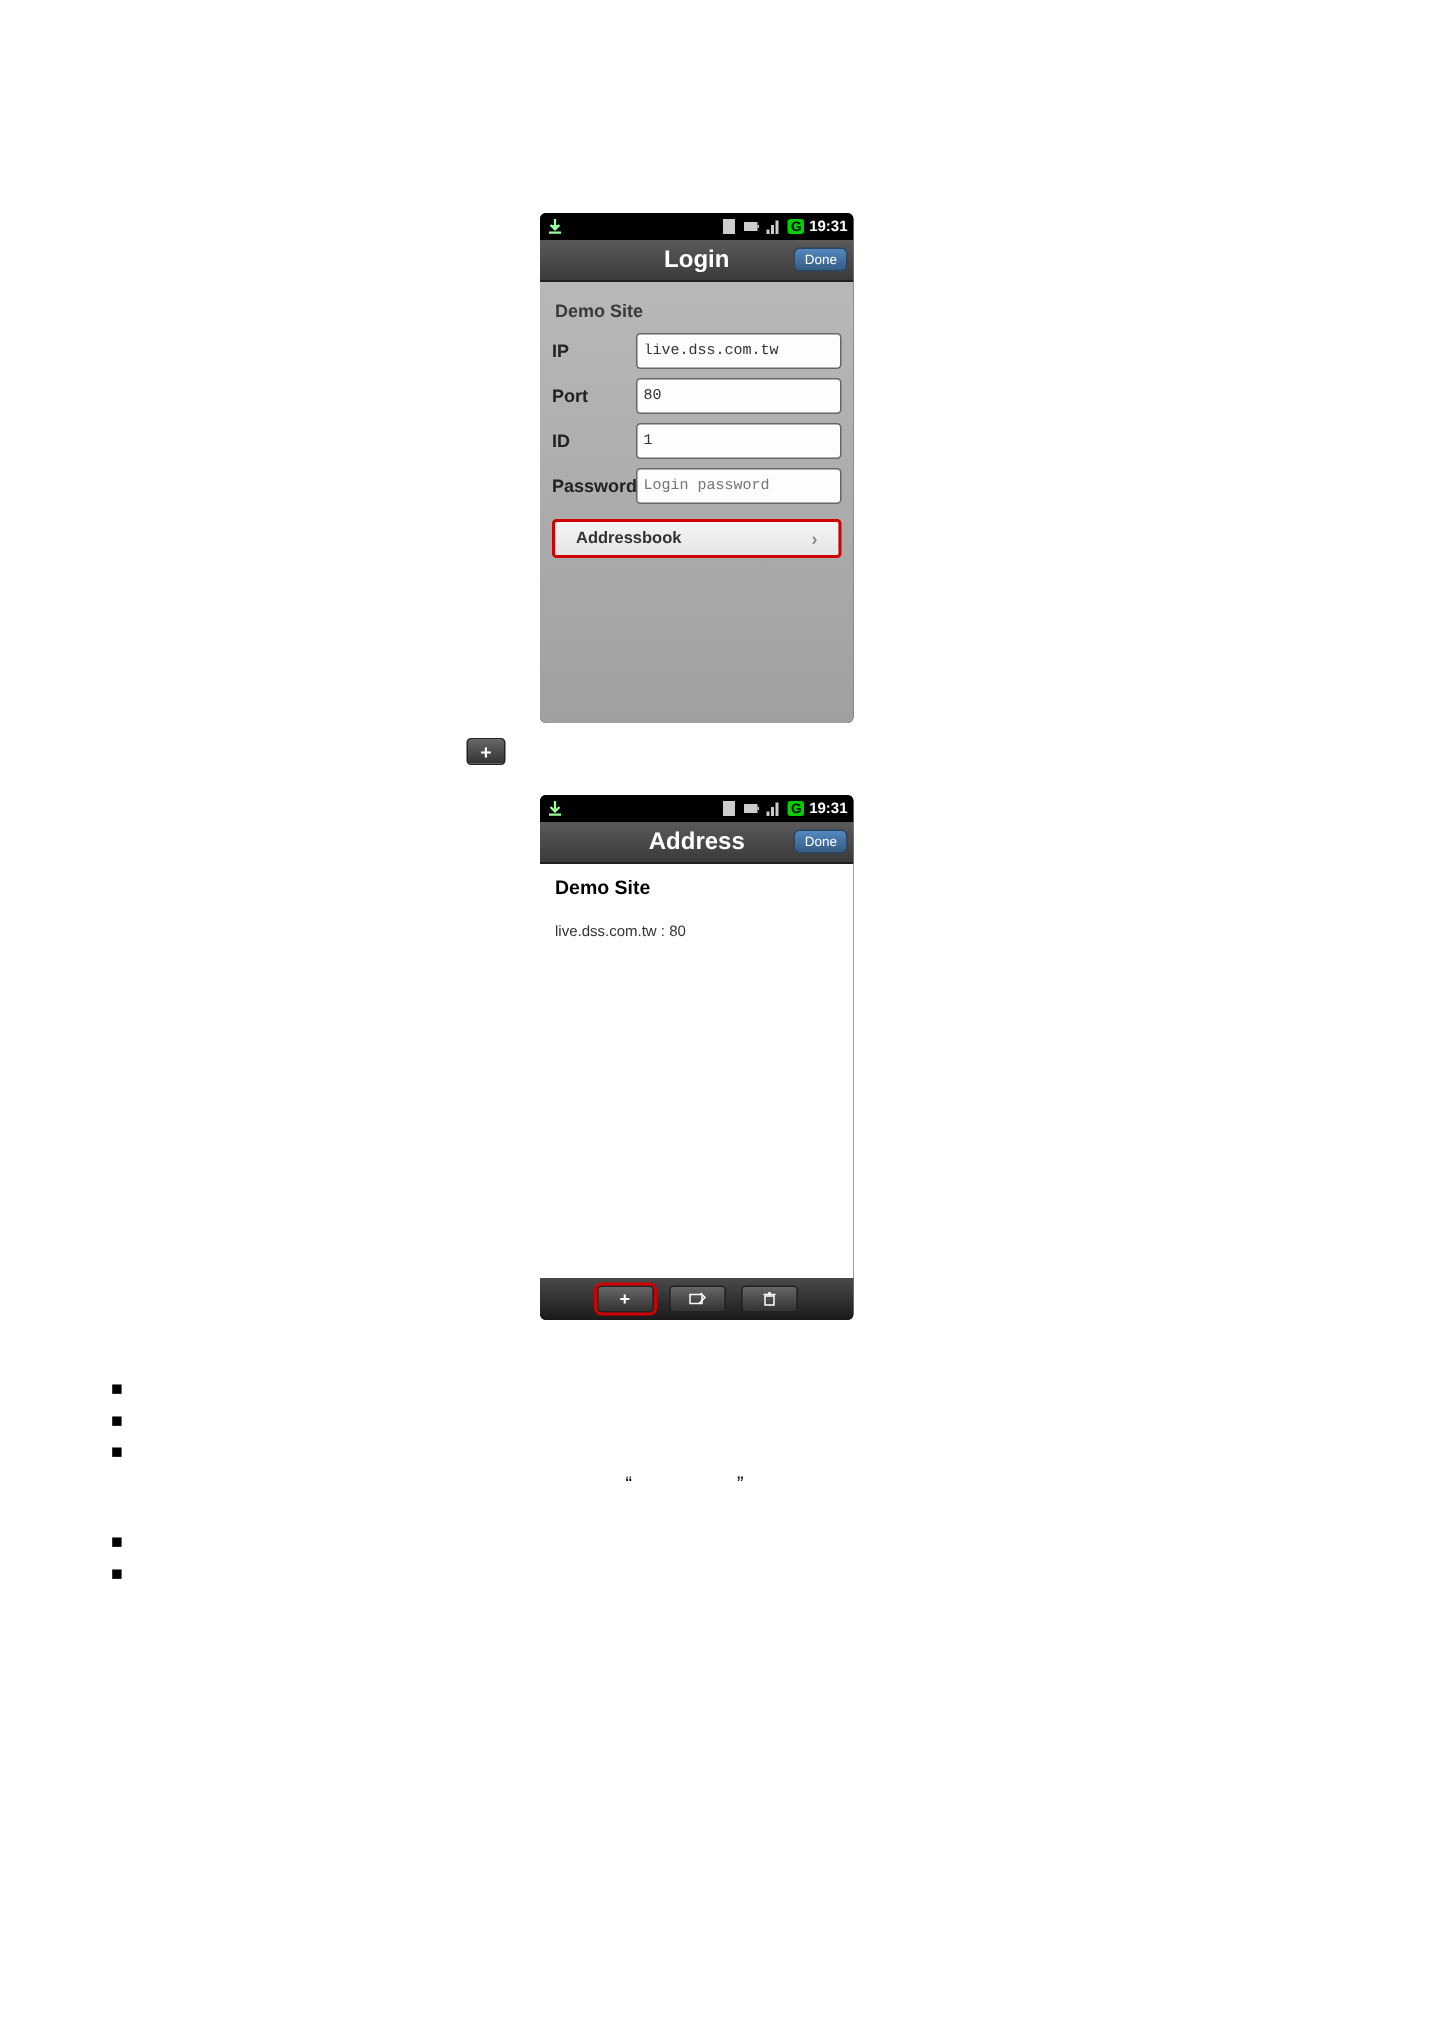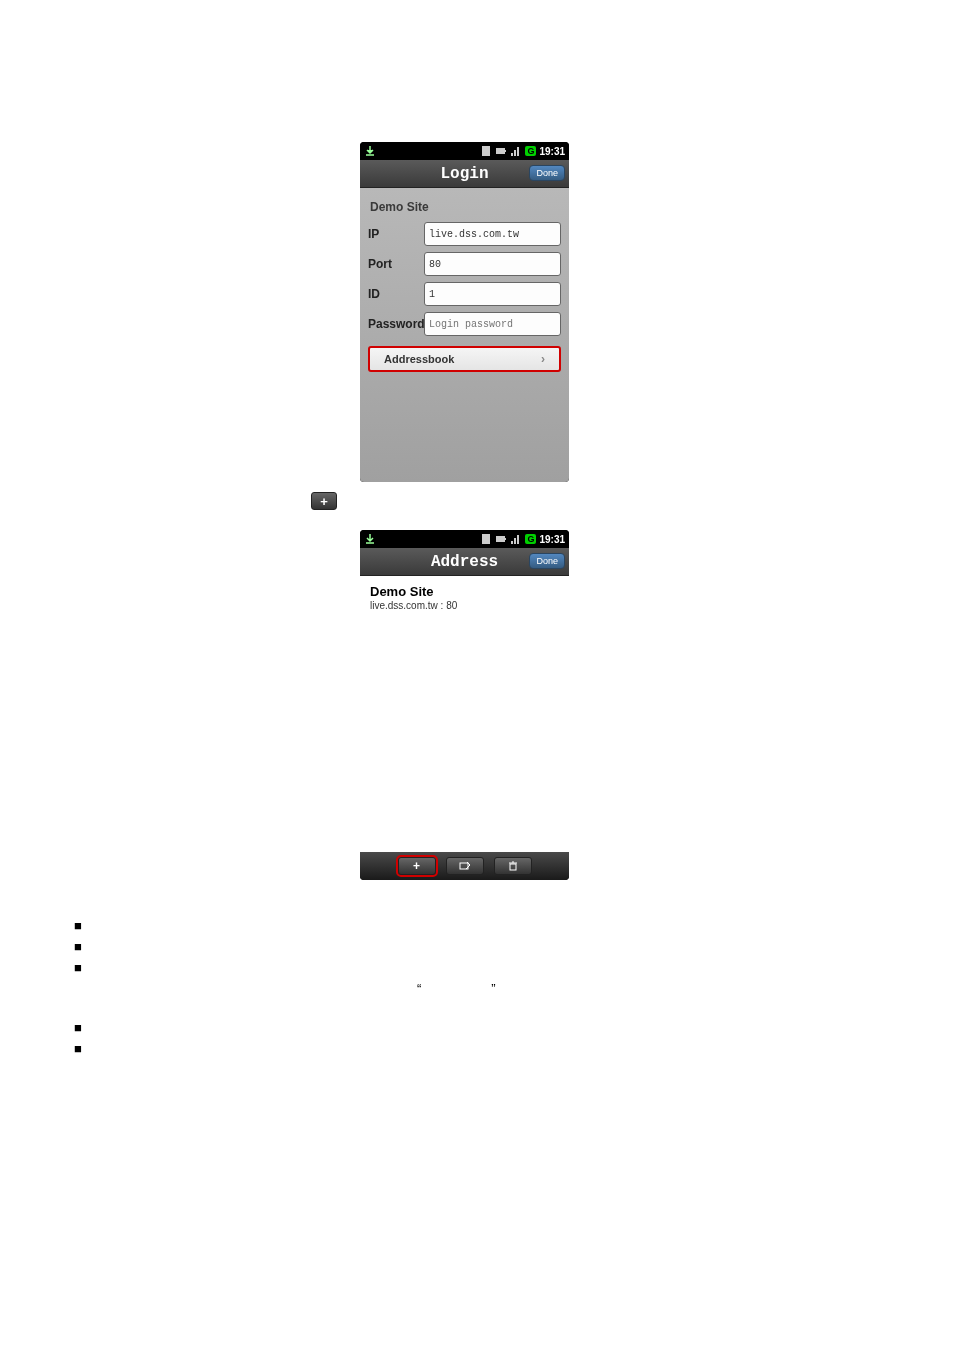--- a/index.html
+++ b/index.html
@@ -47,21 +47,20 @@
     display: flex;
     align-items: center;
     justify-content: center;
     position: relative;
     border-bottom: 1px solid #222;
   }
   .app-title {
     color: #fff;
     font-size: 16px;
     font-weight: bold;
-    font-family: Liberation Mono, monospace;
   }
   .done-btn {
     position: absolute;
     right: 4px;
     top: 5px;
     background: linear-gradient(#5388c0, #355c82);
     color: #fff;
     font-size: 9px;
     font-weight: normal;
     border: 1px solid #2a4560;
@@ -123,21 +122,21 @@
     padding: 8px 10px;
   }
   .addr-item-name {
     font-size: 13px;
     font-weight: bold;
     color: #000;
   }
   .addr-item-sub {
     font-size: 10px;
     color: #333;
-    margin-top: 1px;
+    margin-top: 17px;
   }
   .bottom-bar {
     height: 28px;
     background: linear-gradient(#4a4a4a, #1a1a1a);
     display: flex;
     align-items: center;
     justify-content: center;
     gap: 10px;
   }
   .bb-btn {

